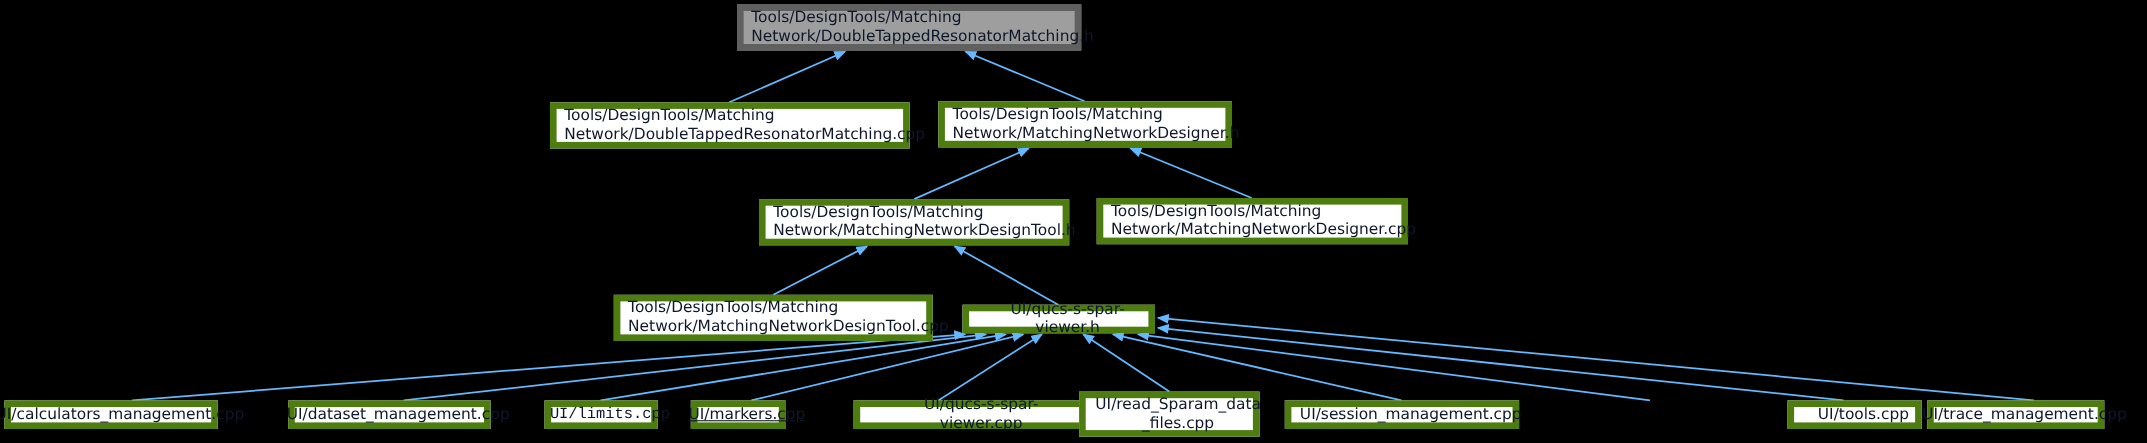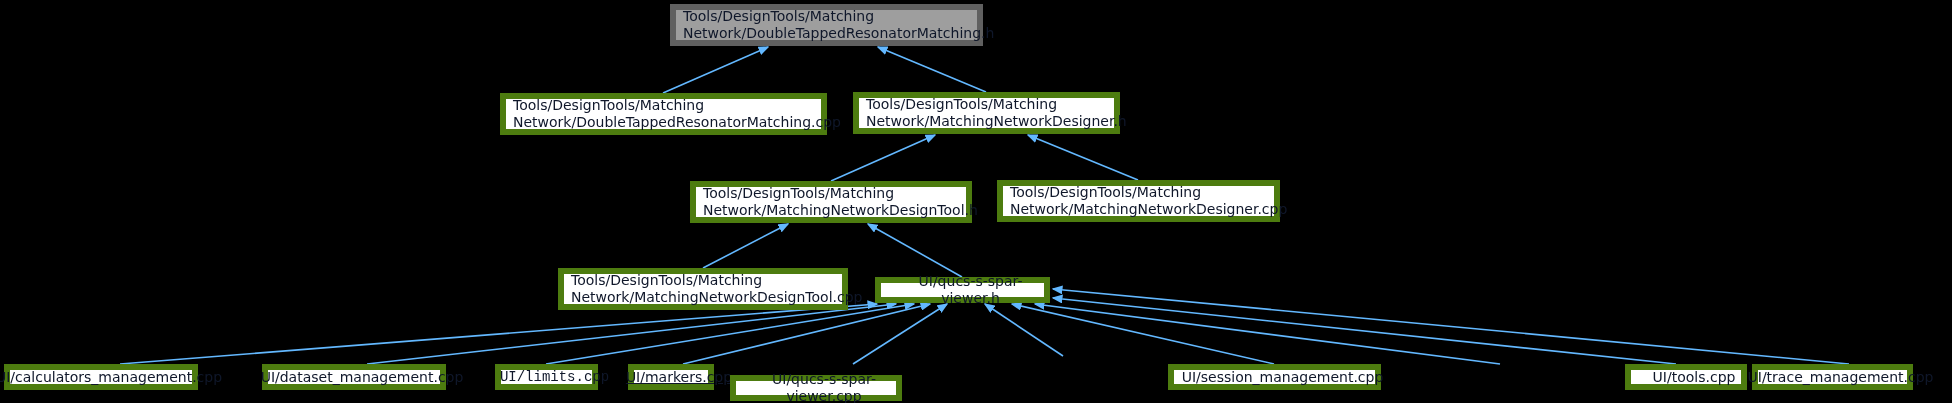--- a/index.html
+++ b/index.html
@@ -82,17 +82,19 @@
 Network/MatchingNetworkDesignTool.h</div>
     <div class="node align-left" style="left: 997px; top: 180px; width: 283px; height: 42px;">Tools/DesignTools/Matching
 Network/MatchingNetworkDesigner.cpp</div>
     <div class="node align-left" style="left: 558px; top: 268px; width: 290px; height: 42px;">Tools/DesignTools/Matching
 Network/MatchingNetworkDesignTool.cpp</div>
     <div class="node align-center" style="left: 875px; top: 277px; width: 175px; height: 26px;">UI/qucs-s-spar-viewer.h</div>
     <div class="node align-center" style="left: 4px; top: 364px; width: 194px; height: 26px;">UI/calculators_management.cpp</div>
     <div class="node align-center" style="left: 262px; top: 364px; width: 184px; height: 26px;">UI/dataset_management.cpp</div>
     <div class="node align-center" style="left: 495px; top: 364px; width: 103px; height: 26px; font-family: Liberation Mono, monospace;">UI/limits.cpp</div>
     <div class="node align-center" style="left: 628px; top: 364px; width: 86px; height: 26px; text-decoration: underline;">UI/markers.cpp</div>
-    <div class="node align-center" style="left: 730px; top: 364px; width: 172px; height: 26px; margin-top: 11px;">UI/qucs-s-spar-viewer.cpp</div>
+    <div class="node align-center" style="left: 776px; top: 364px; width: 216px; height: 26px;">UI/qucs-s-spar-viewer.cpp</div>
+    <div class="node align-center" style="left: 981px; top: 356px; width: 164px; height: 41px;">UI/read_Sparam_data
+_files.cpp</div>
     <div class="node align-center" style="left: 1168px; top: 364px; width: 213px; height: 26px;">UI/session_management.cpp</div>
     <div class="node align-center" style="left: 1625px; top: 364px; width: 122px; height: 26px;">UI/tools.cpp</div>
     <div class="node align-center" style="left: 1752px; top: 364px; width: 161px; height: 26px;">UI/trace_management.cpp</div>
   </div>
 
 </body></html>

